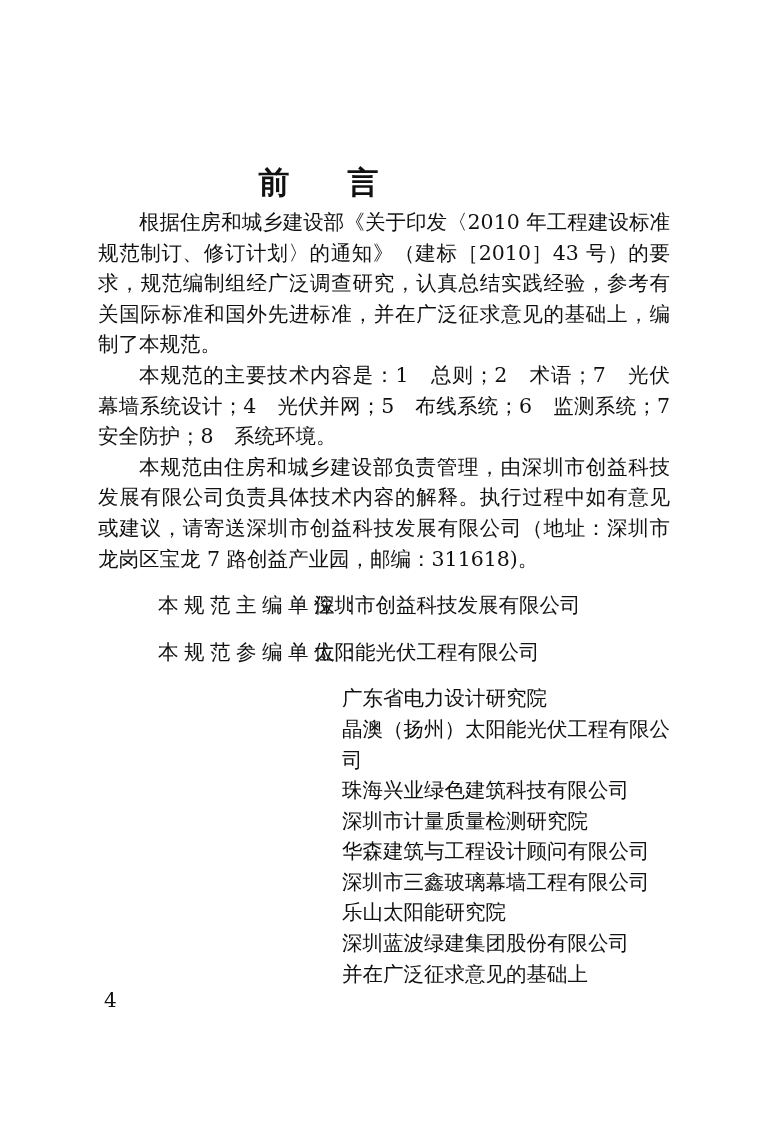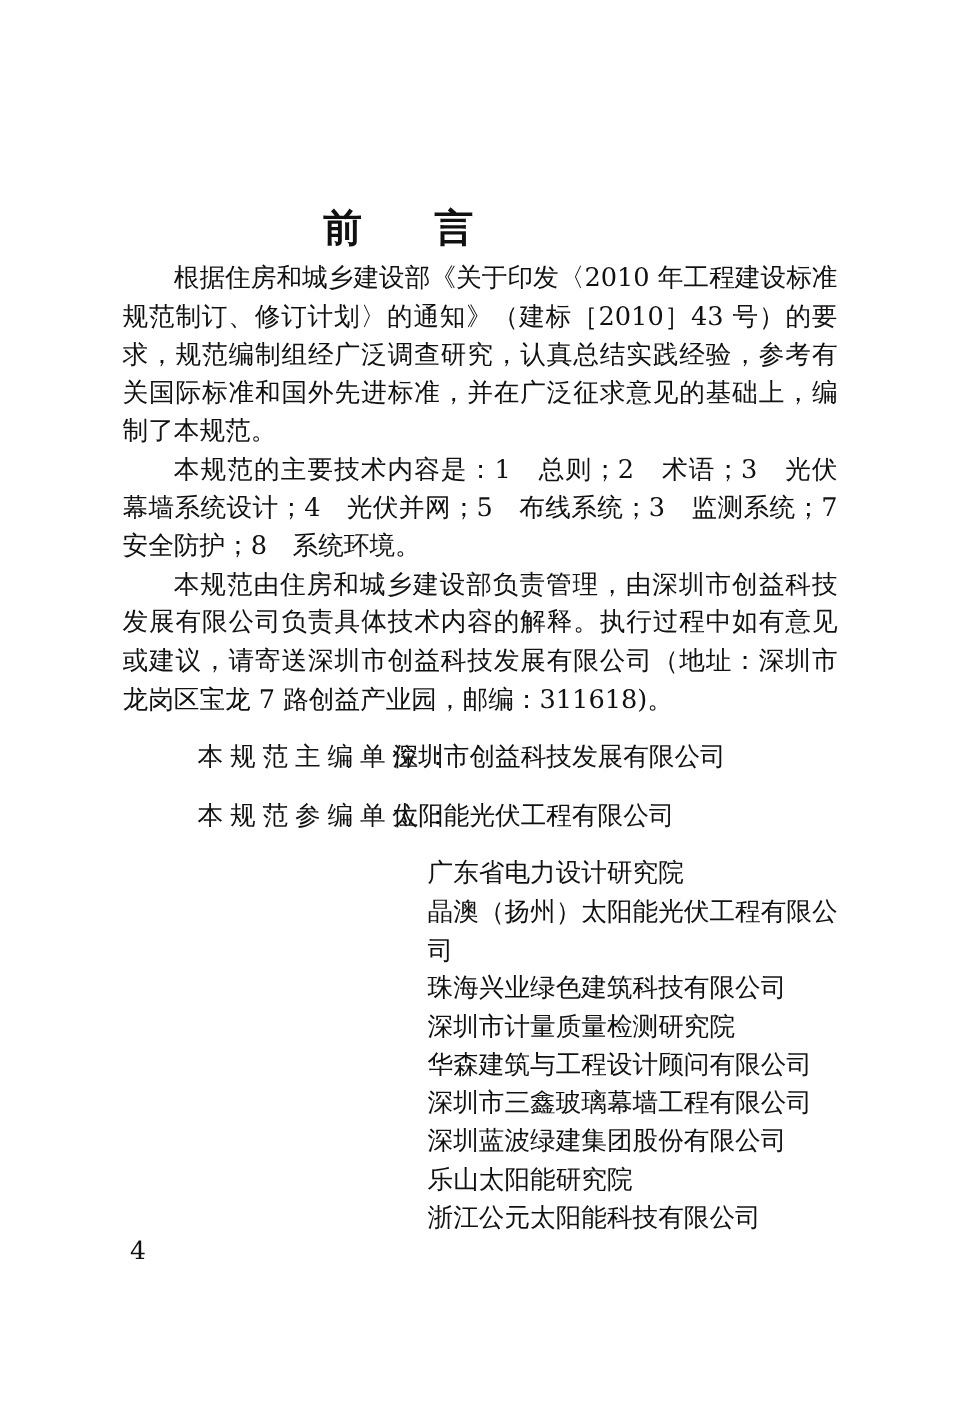--- a/index.html
+++ b/index.html
@@ -15,37 +15,37 @@
   .participants { margin-left: 244px; }
   .page-number { position: absolute; left: 104px; top: 988px; font-size: 20px; }
 </style>
 </head>
 <body>
 
 <div class="title">前言</div>
 
 <div class="body">
   <p class="para">根据住房和城乡建设部《关于印发〈2010 年工程建设标准规范制订、修订计划〉的通知》（建标［2010］43 号）的要求，规范编制组经广泛调查研究，认真总结实践经验，参考有关国际标准和国外先进标准，并在广泛征求意见的基础上，编制了本规范。</p>
-  <p class="para">本规范的主要技术内容是：1　总则；2　术语；3　光伏幕墙系统设计；4　光伏并网；5　布线系统；3　监测系统；7　安全防护；8　系统环境。</p>
+  <p class="para">本规范的主要技术内容是：1　总则；2　术语；7　光伏幕墙系统设计；4　光伏并网；5　布线系统；6　监测系统；7　安全防护；8　系统环境。</p>
   <p class="para">本规范由住房和城乡建设部负责管理，由深圳市创益科技发展有限公司负责具体技术内容的解释。执行过程中如有意见或建议，请寄送深圳市创益科技发展有限公司（地址：深圳市龙岗区宝龙 7 路创益产业园，邮编：311618)。</p>
 
   <div class="unit-row">
     <span class="unit-label">本规范主编单位：</span>
     <span class="unit-values">深圳市创益科技发展有限公司</span>
   </div>
   <div class="unit-row">
     <span class="unit-label">本规范参编单位：</span>
     <span class="unit-values">太阳能光伏工程有限公司</span>
   </div>
   <div class="participants">
     <div>广东省电力设计研究院</div>
     <div>晶澳（扬州）太阳能光伏工程有限公司</div>
     <div>珠海兴业绿色建筑科技有限公司</div>
     <div>深圳市计量质量检测研究院</div>
     <div>华森建筑与工程设计顾问有限公司</div>
     <div>深圳市三鑫玻璃幕墙工程有限公司</div>
+    <div>乐山太阳能研究院</div>
     <div>深圳蓝波绿建集团股份有限公司</div>
-    <div>乐山太阳能研究院</div>
-    <div>浙江公元太阳能科技有限公司</div>
+    <div>并在广泛征求意见的基础上</div>
   </div>
 </div>
 
 <div class="page-number">4</div>
 
 </body></html>

